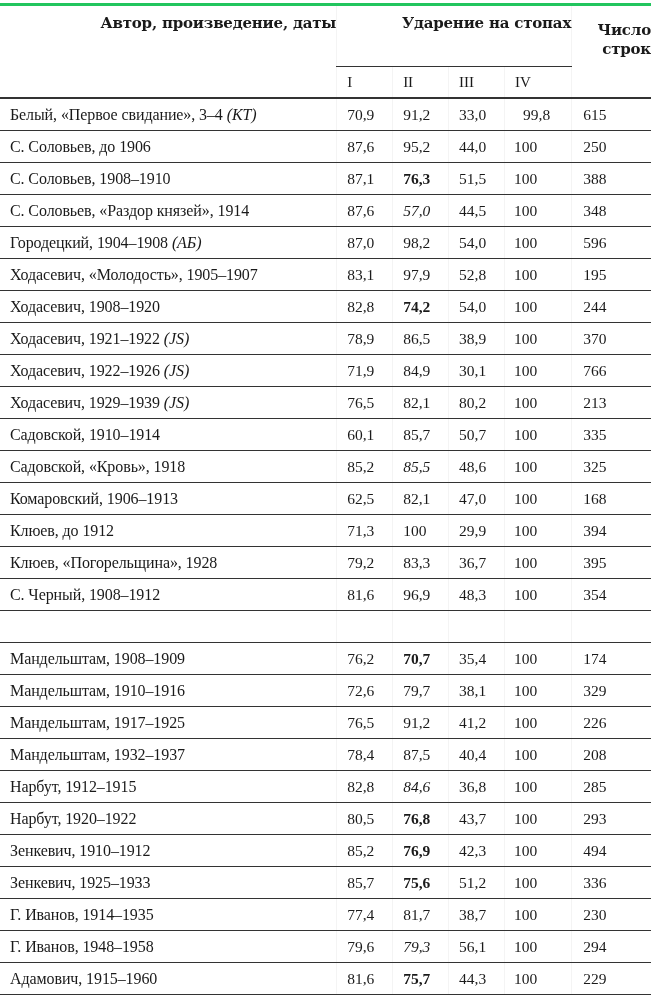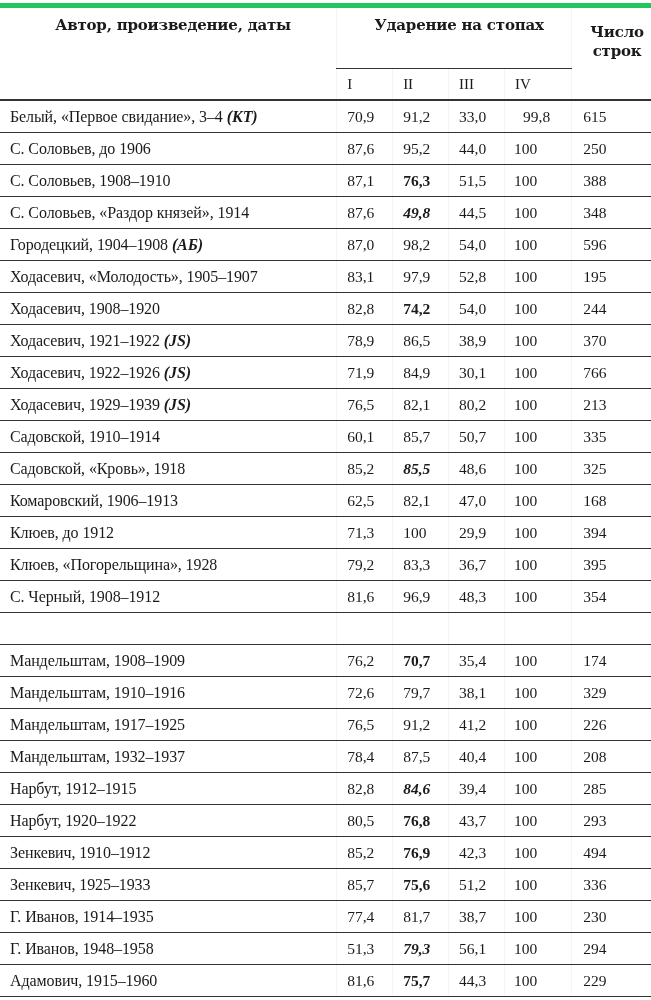--- a/index.html
+++ b/index.html
@@ -5,38 +5,38 @@
     html, body { margin: 0; padding: 0; background: #ffffff; }
     body { width: 651px; height: 1000px; overflow: hidden; position: relative;
            font-family: "DejaVu Serif", "Liberation Serif", serif; color: #1a1a1a; }
     table.stress { position: absolute; left: 0; top: 3px; width: 651px;
            border-collapse: collapse; table-layout: fixed; }
     table.stress col.c-author { width: 331px; }
     table.stress col.c-n { width: 55px; }
     table.stress col.c-iv { width: 66px; }
     table.stress col.c-count { width: 78px; }
     th, td { padding: 0; vertical-align: middle; }
-    thead tr.h1 th { border-top: 5px solid #22c55e; height: 52px; vertical-align: top;
-           font-weight: bold; font-size: 15px; text-align: center; padding-top: 8px; line-height: 19px;
+    thead tr.h1 th { border-top: 3px solid #22c55e; height: 52px; vertical-align: top;
+           font-weight: bold; font-size: 15px; text-align: right; padding-top: 8px; line-height: 19px;
            font-family: "DejaVu Serif", serif; letter-spacing: -0.2px; margin-left: 35px; }
     thead tr.h1 th.author { padding-left: 10px; }
     thead tr.h1 th.stress-group { padding-left: 10px; border-bottom: 1px solid #333; }
     thead tr.h1 th.count { padding-left: 11px; padding-top: 15px; }
     thead tr.h2 th { height: 30px; border-bottom: 2px solid #333; font-weight: normal;
            font-size: 15px; text-align: left; padding-left: 10px;
            font-family: "Liberation Serif", serif; }
     tbody td { height: 31px; border-bottom: 1.5px solid #333; font-size: 15.5px;
            font-family: "Liberation Serif", serif; }
     tbody td.author { padding-left: 10px; font-size: 16px; letter-spacing: -0.1px; }
     tbody td.num { padding-left: 10px; font-size: 15.5px; }
     tbody td.num.iv { padding-left: 9px; }
     tbody td.num.iv.pad { padding-left: 18px; }
     tbody td.count { padding-left: 11px; }
     .bold { font-weight: bold; }
-    .ital { font-style: italic; font-weight: bold; }
+    .ital { font-style: italic; }
     tbody tr.spacer td { height: 31px; }
     .vsep { border-left: 1px solid #f4f4f4; }
   </style>
 </head>
 <body>
 
 <table class="stress">
   <colgroup>
     <col class="c-author">
       <col class="c-n">
@@ -82,21 +82,21 @@
     <td class="num vsep">87,1</td>
     <td class="num vsep bold">76,3</td>
     <td class="num vsep">51,5</td>
     <td class="num iv vsep">100</td>
     <td class="count vsep">388</td>
   </tr>
 
   <tr>
     <td class="author"><span>С. Соловьев, «Раздор князей», 1914</span><span class="ital"></span></td>
     <td class="num vsep">87,6</td>
-    <td class="num vsep ital">49,8</td>
+    <td class="num vsep ital">57,0</td>
     <td class="num vsep">44,5</td>
     <td class="num iv vsep">100</td>
     <td class="count vsep">348</td>
   </tr>
 
   <tr>
     <td class="author"><span>Городецкий, 1904–1908 </span><span class="ital">(АБ)</span></td>
     <td class="num vsep">87,0</td>
     <td class="num vsep">98,2</td>
     <td class="num vsep">54,0</td>
@@ -245,21 +245,21 @@
     <td class="num vsep">87,5</td>
     <td class="num vsep">40,4</td>
     <td class="num iv vsep">100</td>
     <td class="count vsep">208</td>
   </tr>
 
   <tr>
     <td class="author"><span>Нарбут, 1912–1915</span><span class="ital"></span></td>
     <td class="num vsep">82,8</td>
     <td class="num vsep ital">84,6</td>
-    <td class="num vsep">39,4</td>
+    <td class="num vsep">36,8</td>
     <td class="num iv vsep">100</td>
     <td class="count vsep">285</td>
   </tr>
 
   <tr>
     <td class="author"><span>Нарбут, 1920–1922</span><span class="ital"></span></td>
     <td class="num vsep">80,5</td>
     <td class="num vsep bold">76,8</td>
     <td class="num vsep">43,7</td>
     <td class="num iv vsep">100</td>
@@ -288,21 +288,21 @@
     <td class="author"><span>Г. Иванов, 1914–1935</span><span class="ital"></span></td>
     <td class="num vsep">77,4</td>
     <td class="num vsep">81,7</td>
     <td class="num vsep">38,7</td>
     <td class="num iv vsep">100</td>
     <td class="count vsep">230</td>
   </tr>
 
   <tr>
     <td class="author"><span>Г. Иванов, 1948–1958</span><span class="ital"></span></td>
-    <td class="num vsep">51,3</td>
+    <td class="num vsep">79,6</td>
     <td class="num vsep ital">79,3</td>
     <td class="num vsep">56,1</td>
     <td class="num iv vsep">100</td>
     <td class="count vsep">294</td>
   </tr>
 
   <tr>
     <td class="author"><span>Адамович, 1915–1960</span><span class="ital"></span></td>
     <td class="num vsep">81,6</td>
     <td class="num vsep bold">75,7</td>

